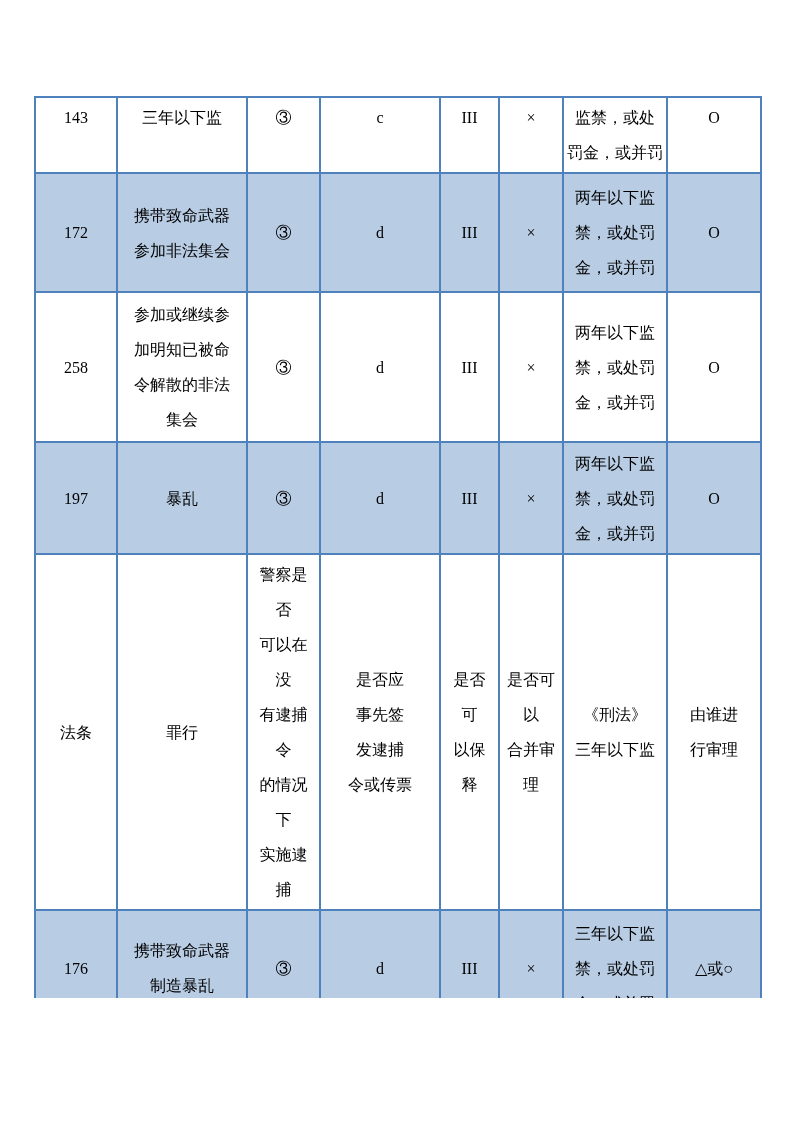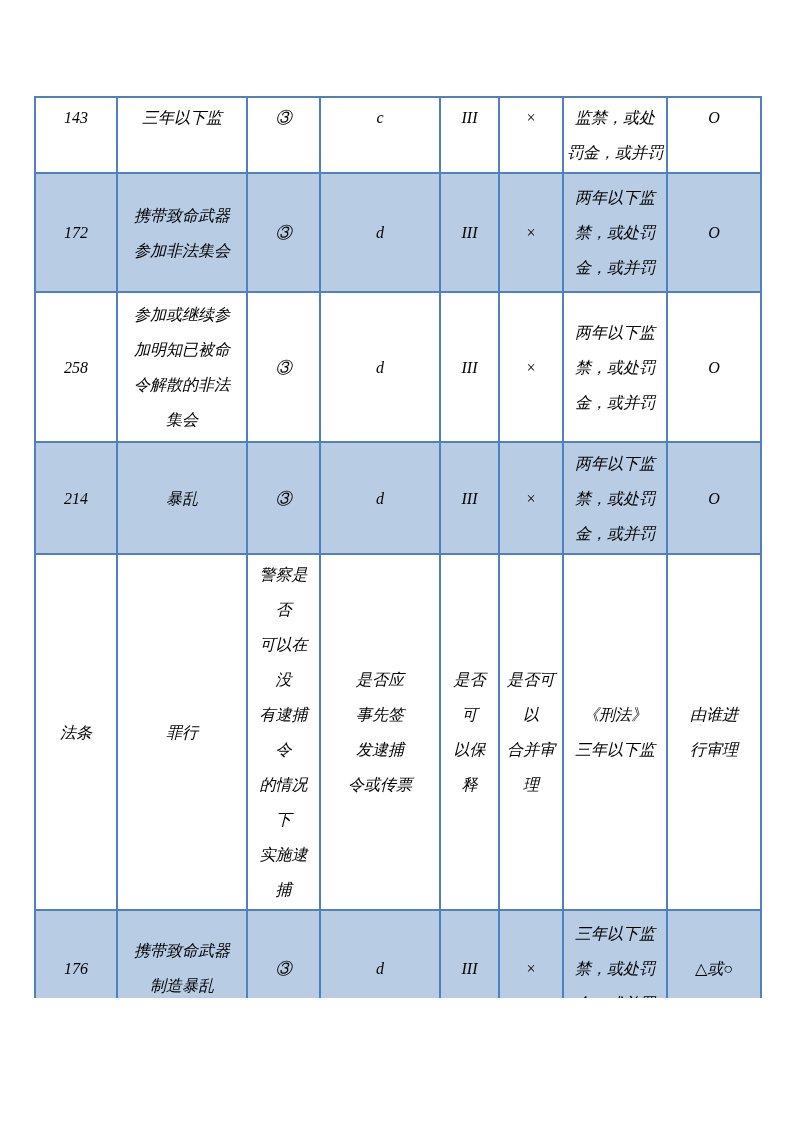--- a/index.html
+++ b/index.html
@@ -11,21 +11,20 @@
   * { box-sizing: border-box; }
   html, body { margin: 0; padding: 0; background: #ffffff; }
   .page {
     position: relative;
     width: 793px;
     height: 998px;
     background: var(--page_bg);
     font-family: "Liberation Serif", "DejaVu Serif", serif;
     color: var(--text);
     overflow: hidden;
-    font-style: italic;
   }
   table.doc-table {
     position: absolute;
     left: 34px;
     top: 96px;
     width: 726px;
     border-collapse: collapse;
     table-layout: fixed;
     border: 2px solid var(--table_border);
   }
@@ -108,21 +107,21 @@
         <td>d</td>
         <td>III</td>
         <td>×</td>
         <td>两年以下监
 禁，或处罚
 金，或并罚</td>
         <td>O</td>
       </tr>
 
       <tr class="banded" style="height:112px">
-        <td>214</td>
+        <td>197</td>
         <td>暴乱</td>
         <td>③</td>
         <td>d</td>
         <td>III</td>
         <td>×</td>
         <td>两年以下监
 禁，或处罚
 金，或并罚</td>
         <td>O</td>
       </tr>

